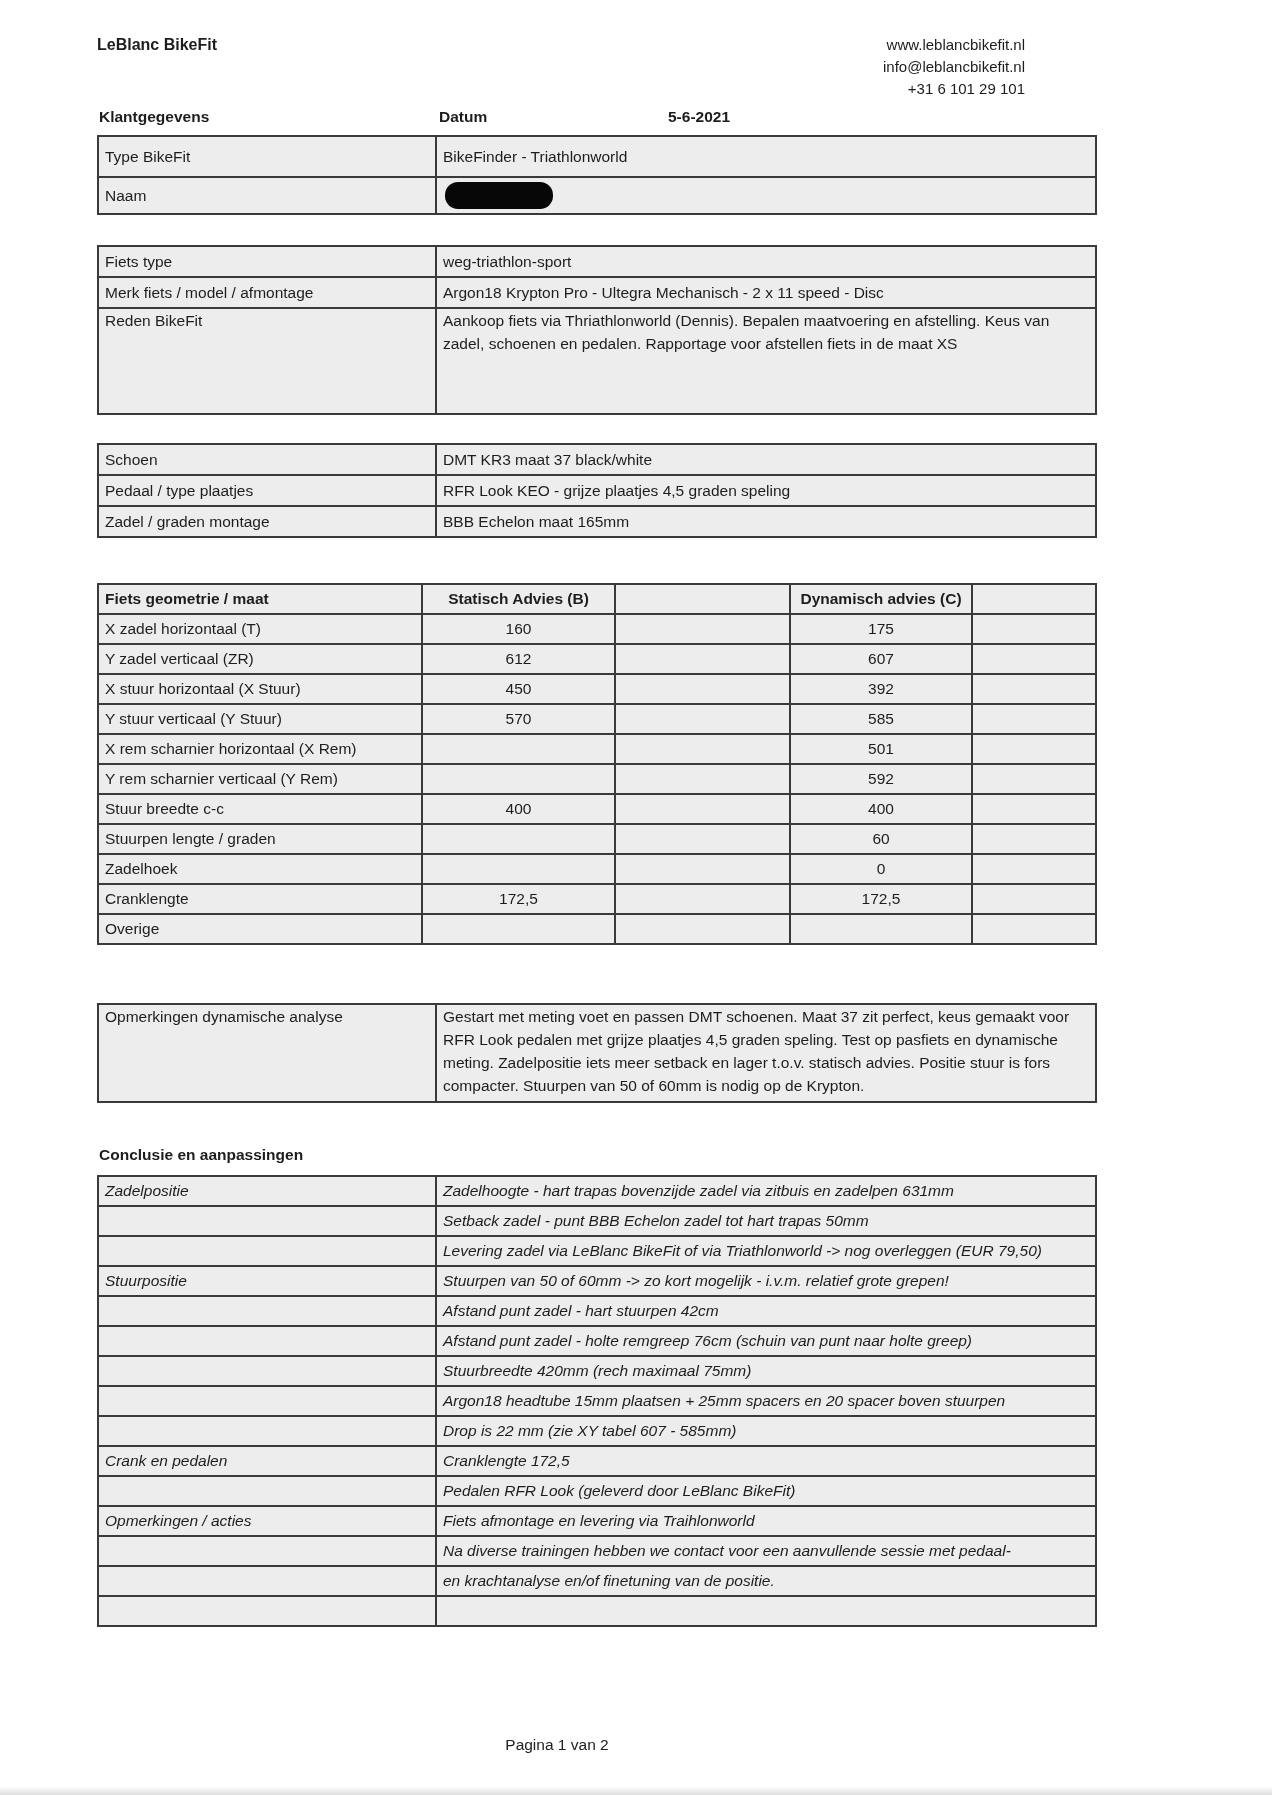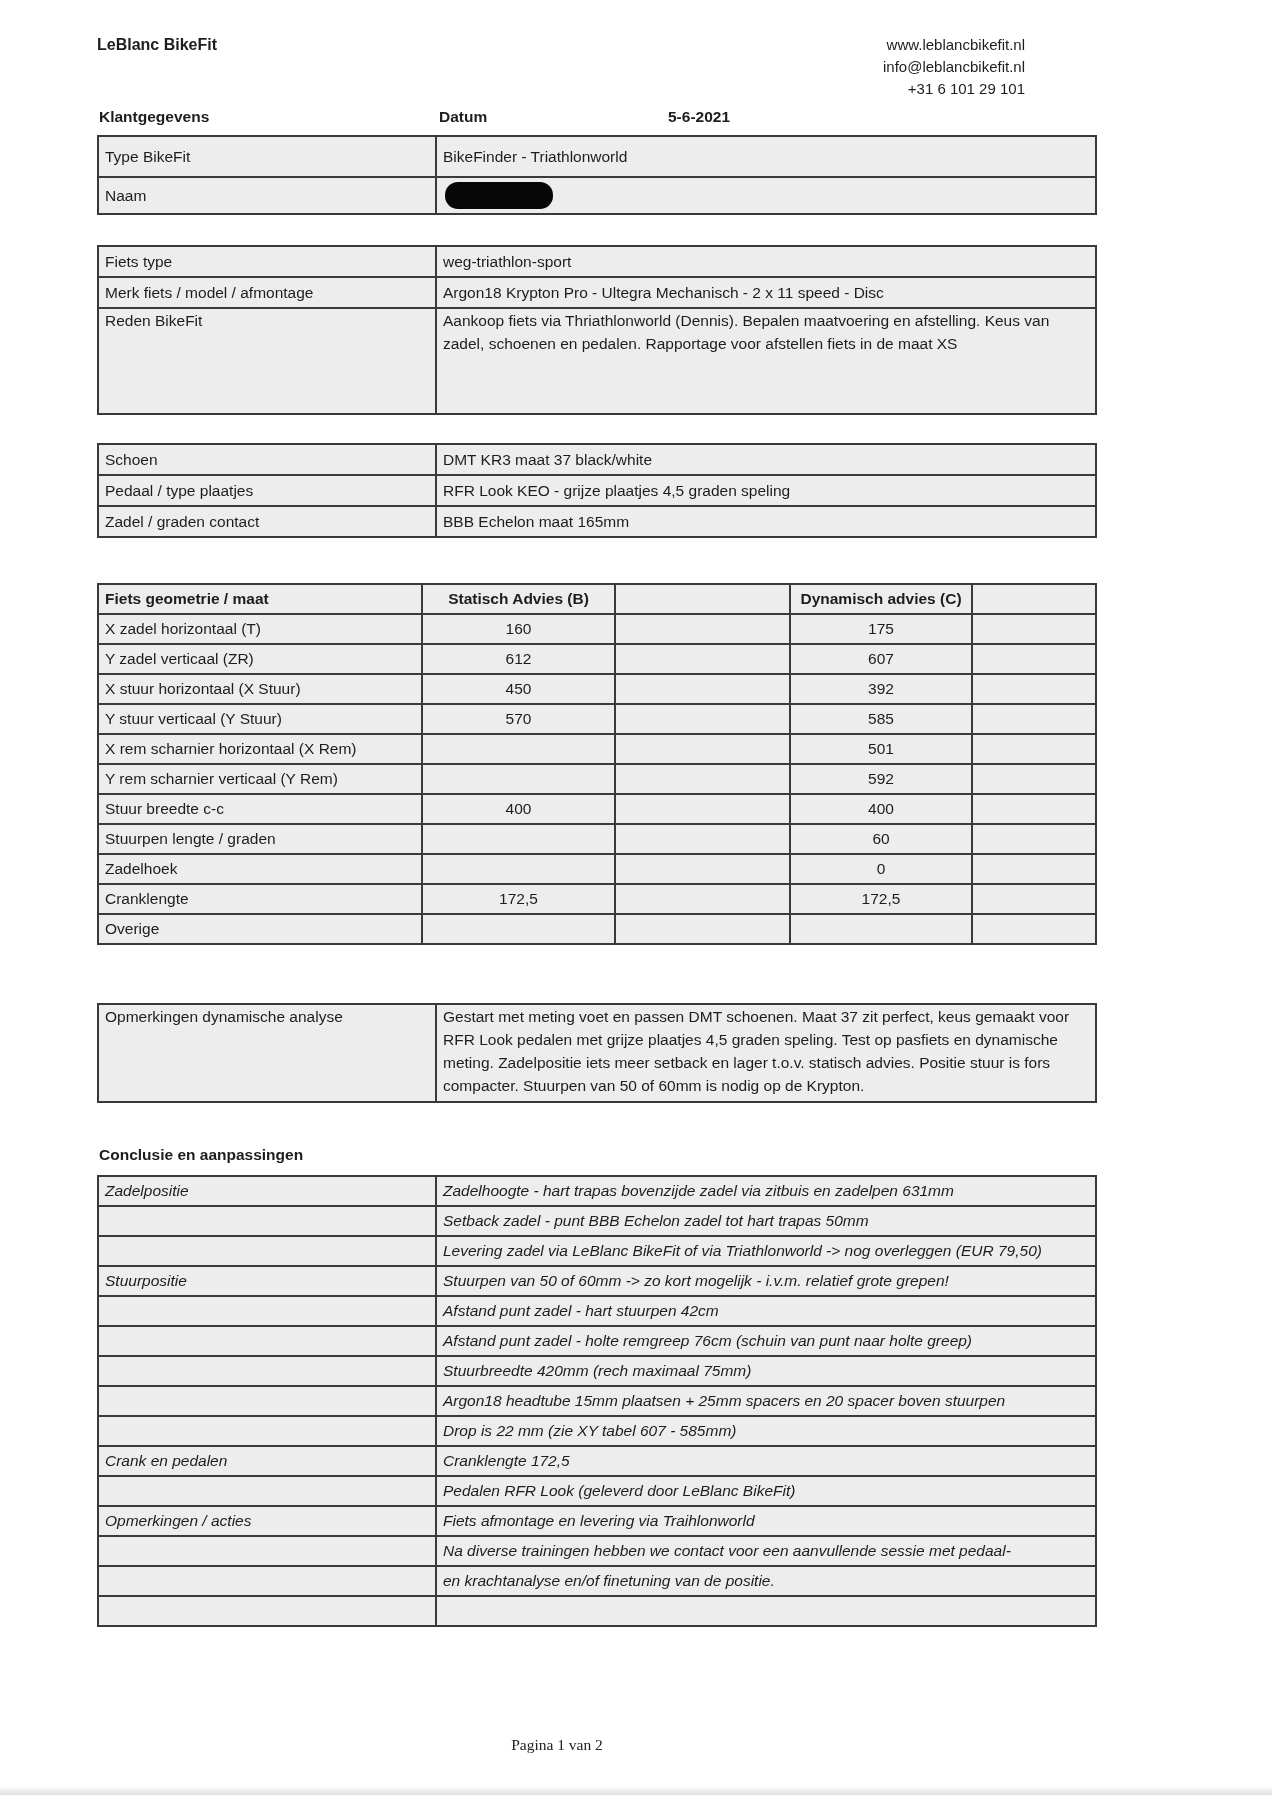--- a/index.html
+++ b/index.html
@@ -37,21 +37,21 @@
   .t-con{top:1175px;}   .t-con tr{height:30px;}
   .t-con td{font-style:italic;}
   .c-red{color:var(--accent-red,#d8402f);}
   .concl-title{position:absolute;left:99px;top:1146px;font-size:15.5px;font-weight:bold;}
   .redact{
     display:inline-block;width:108px;height:27px;margin-top:4px;margin-left:2px;
     background:#070707;border-radius:13px;
   }
   .footer{
     position:absolute;top:1736px;left:557px;transform:translateX(-50%);
-    font-size:15.5px;color:#222;font-family:Liberation Serif, serif;
+    font-size:15.5px;color:#222;
   }
   .page-edge{
     position:absolute;left:0;bottom:0;width:100%;height:9px;
     background:linear-gradient(#ffffff,#d9d9d9);opacity:.85;
   }
 </style>
 </head>
 <body>
 
 <div class="page">
@@ -115,21 +115,21 @@
     <tbody>
         <tr>
       <td class="lbl">Schoen</td>
       <td class="val">DMT KR3 maat 37 black/white</td>
     </tr>
     <tr>
       <td class="lbl">Pedaal / type plaatjes</td>
       <td class="val">RFR Look KEO - grijze plaatjes 4,5 graden speling</td>
     </tr>
     <tr>
-      <td class="lbl">Zadel / graden contact</td>
+      <td class="lbl">Zadel / graden montage</td>
       <td class="val">BBB Echelon maat 165mm</td>
     </tr>
   </tbody>
     </table>
 
   <table class="tbl t-geo">
     <colgroup>
       <col style="width:324px">
         <col style="width:193px">
         <col style="width:175px">

